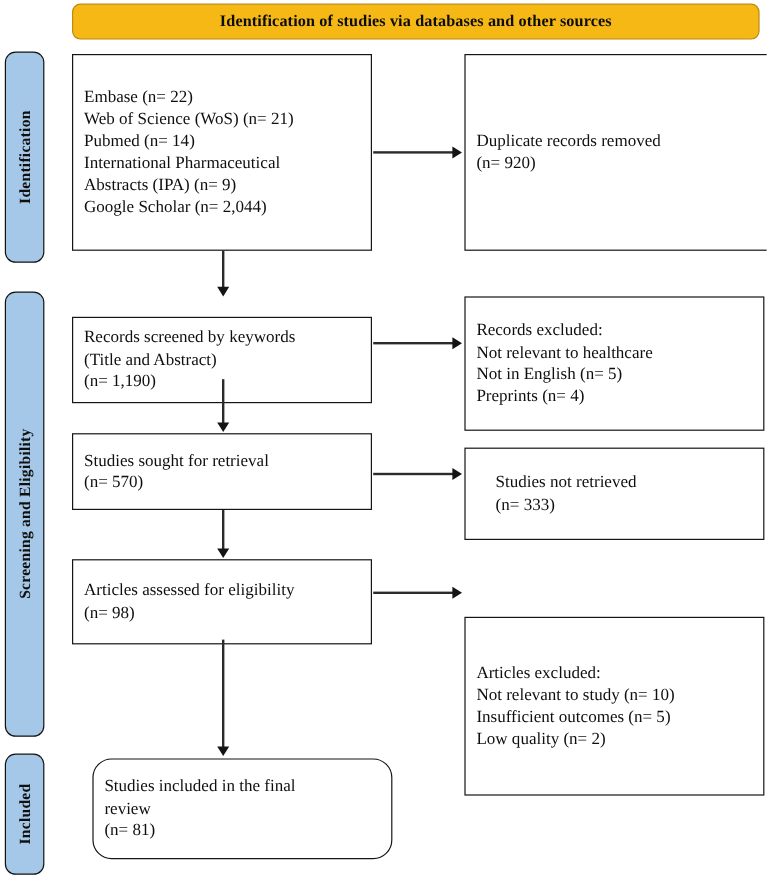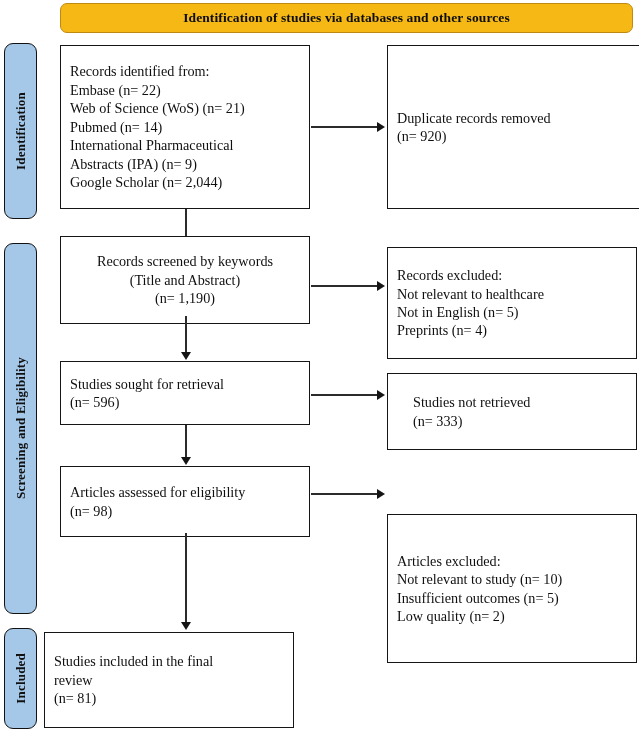--- a/index.html
+++ b/index.html
@@ -140,21 +140,20 @@
   <div class="stage" style="top:243px; height:371px;">
     <span class="stage-text">Screening and Eligibility</span>
   </div>
 
   <div class="stage" style="top:628px; height:101px;">
     <span class="stage-text">Included</span>
   </div>
 
   <div class="box" style="left:60px; top:45px; width:250px; height:164px;">
     <div class="box-body">
-      <div>Records identified from:</div>
       <div>Embase (n= 22)</div>
       <div>Web of Science (WoS) (n= 21)</div>
       <div>Pubmed (n= 14)</div>
       <div>International Pharmaceutical</div>
       <div>Abstracts (IPA) (n= 9)</div>
       <div>Google Scholar (n= 2,044)</div>
     </div>
   </div>
 
   <div class="box" style="left:387px; top:45px; width:302px; height:164px;">
@@ -167,21 +166,21 @@
   <div class="arrow-h" style="left:311px; top:126px; width:76px;">
     <div class="shaft" style="width:67px;"></div>
     <div class="head" style="left:66px;"></div>
   </div>
 
   <div class="arrow-v" style="left:185px; top:209px; height:39px;">
     <div class="shaft" style="height:31px;"></div>
     <div class="head" style="top:30px;"></div>
   </div>
 
-  <div class="box" style="left:60px; top:236px; width:250px; height:88px;text-align:center;">
+  <div class="box" style="left:60px; top:264px; width:250px; height:72px;">
     <div class="box-body">
       <div>Records screened by keywords</div>
       <div>(Title and Abstract)</div>
       <div>(n= 1,190)</div>
     </div>
   </div>
 
   <div class="box" style="left:387px; top:247px; width:250px; height:112px;">
     <div class="box-body">
       <div>Records excluded:</div>
@@ -197,21 +196,21 @@
   </div>
 
   <div class="arrow-v" style="left:185px; top:316px; height:45px;">
     <div class="shaft" style="height:37px;"></div>
     <div class="head" style="top:36px;"></div>
   </div>
 
   <div class="box" style="left:60px; top:361px; width:250px; height:64px;">
     <div class="box-body">
       <div>Studies sought for retrieval</div>
-      <div>(n= 596)</div>
+      <div>(n= 570)</div>
     </div>
   </div>
 
   <div class="box" style="left:387px; top:373px; width:250px; height:77px;padding-left:16px;">
     <div class="box-body">
       <div>Studies not retrieved</div>
       <div>(n= 333)</div>
     </div>
   </div>
 
@@ -244,21 +243,21 @@
   <div class="arrow-h" style="left:311px; top:493px; width:76px;">
     <div class="shaft" style="width:67px;"></div>
     <div class="head" style="left:66px;"></div>
   </div>
 
   <div class="arrow-v" style="left:185px; top:533px; height:98px;">
     <div class="shaft" style="height:90px;"></div>
     <div class="head" style="top:89px;"></div>
   </div>
 
-  <div class="box" style="left:44px; top:632px; width:250px; height:96px;">
+  <div class="box" style="left:77px; top:632px; width:250px; height:84px;border-radius:16px;">
     <div class="box-body">
       <div>Studies included in the final</div>
       <div>review</div>
       <div>(n= 81)</div>
     </div>
   </div>
 
 </div>
 
 </body></html>

